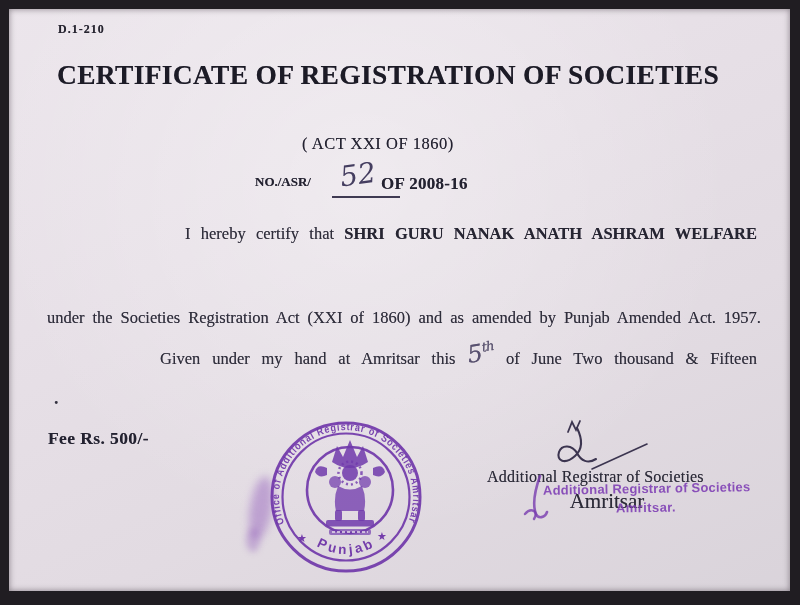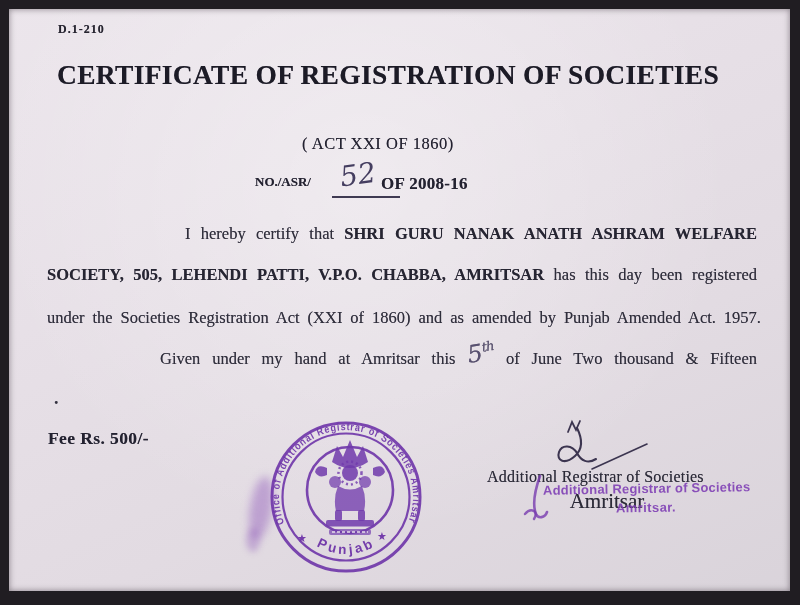--- a/index.html
+++ b/index.html
@@ -86,21 +86,20 @@
 
   <div class="abs act-line scantext">( ACT XXI OF 1860)</div>
 
   <div class="abs no-prefix scantext">NO./ASR/</div>
   <div class="abs no-underline"></div>
   <div class="abs hand-number">52</div>
   <div class="abs no-suffix scantext">OF 2008-16</div>
 
   <div class="abs body-line line1 scantext"><span>I hereby certify that </span><b>SHRI GURU NANAK ANATH ASHRAM WELFARE</b></div>
 
-  <div class="abs body-line line2 scantext"><b>SOCIETY, 505, LEHENDI PATTI, V.P.O. CHABBA, AMRITSAR </b><span>has this day been registered</span></div>
 
   <div class="abs body-line line3 scantext">under the Societies Registration Act (XXI of 1860) and as amended by Punjab Amended Act. 1957.</div>
 
   <div class="abs body-line line4 scantext"><span>Given under my hand at Amritsar this </span><span class="hand-day"><span>5</span><sup>th</sup></span><span> of June Two thousand &amp; Fifteen</span></div>
 
   <div class="abs stray-dot">.</div>
 
   <div class="abs fee-line scantext">Fee Rs. 500/-</div>
 
   <div class="abs smudge"></div>

